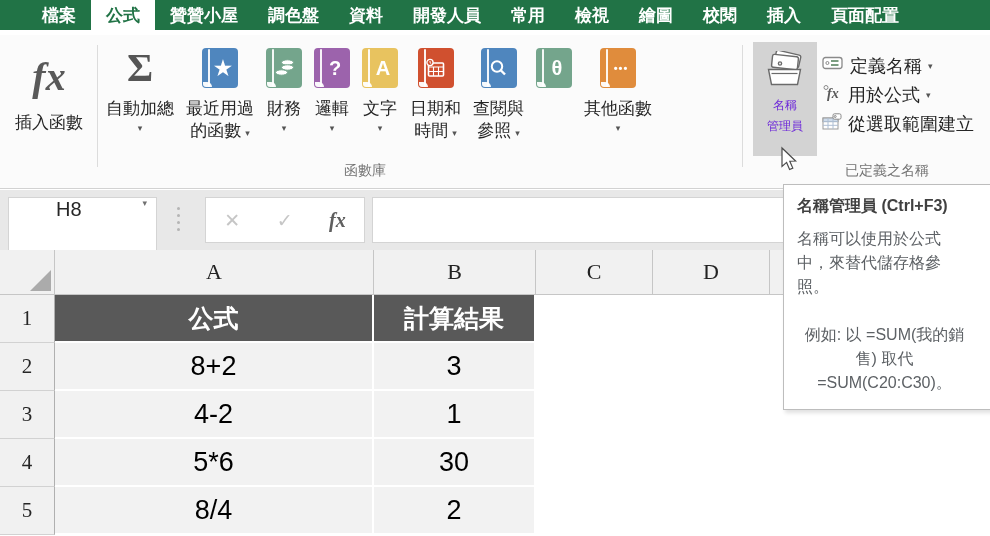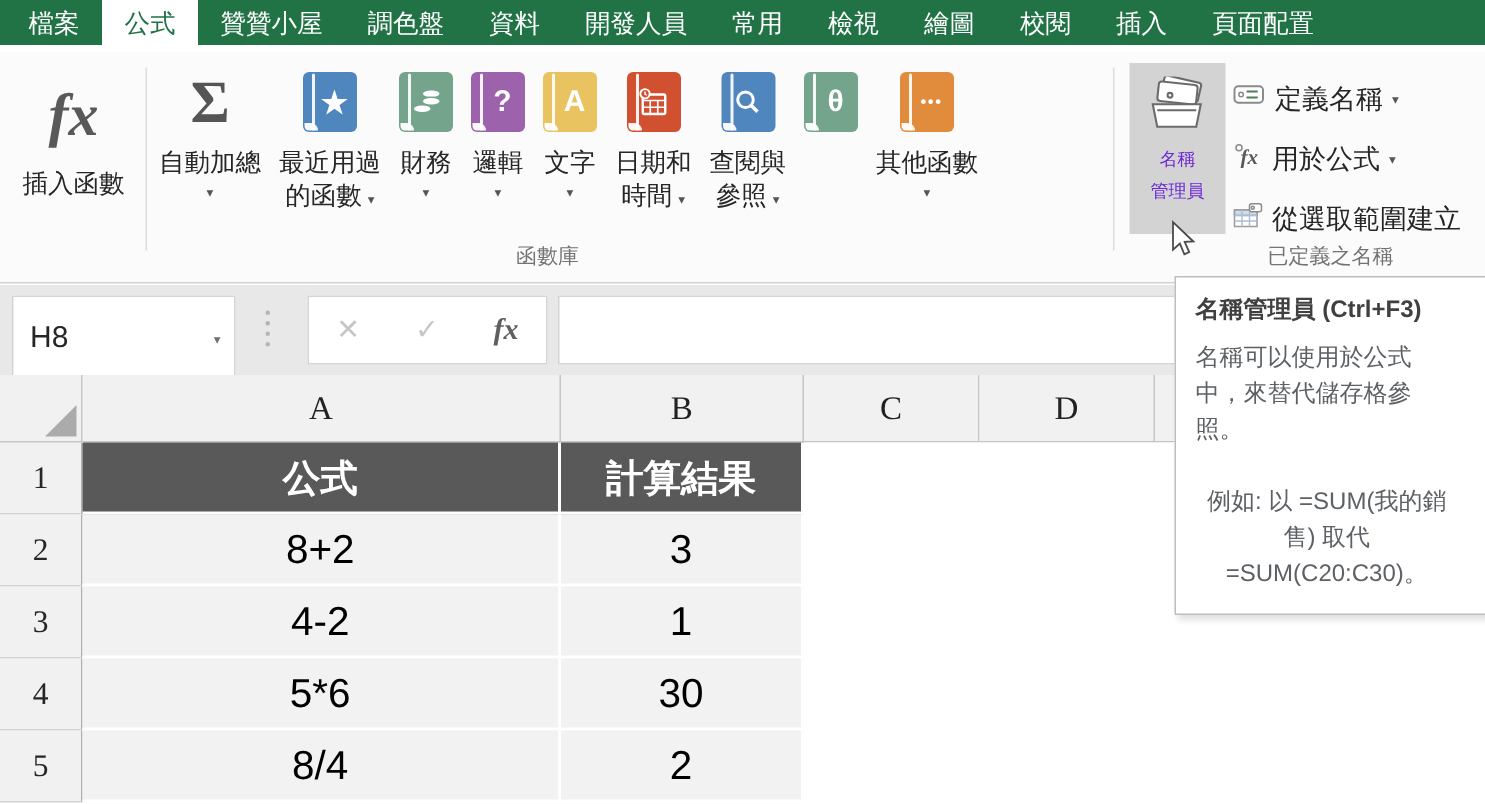--- a/index.html
+++ b/index.html
@@ -1,21 +1,21 @@
 <!DOCTYPE html>
 <html><head>
 <meta charset="utf-8">
 <style>
   html,body{margin:0;padding:0;background:#fff;}
   .screen{position:relative;width:990px;height:536px;overflow:hidden;background:#fff;
           font-family:"Liberation Sans",sans-serif;-webkit-font-smoothing:antialiased;}
 
   
   .tabbar{position:absolute;top:0;left:0;right:0;height:30px;background:#217346;
-          display:flex;align-items:stretch;padding-left:4px;overflow:hidden;}
+          display:flex;align-items:stretch;padding-left:27px;overflow:hidden;font-weight:bold;}
   .tab{color:#fff;font-size:17px;display:flex;align-items:center;padding:0 15px;white-space:nowrap;}
   .tab.active{background:#fff;color:#217346;}
 
   
   .ribbon{position:absolute;top:35px;left:0;right:0;height:154px;background:#fbfbfb;
           border-bottom:1px solid #d2d2d2;box-sizing:border-box;}
   .vdiv{position:absolute;top:10px;height:122px;width:1px;background:#dcdcdc;}
   .bigbtn{position:absolute;left:4px;top:8px;width:90px;height:122px;display:flex;
           flex-direction:column;align-items:center;}
   .fxglyph{font-family:"Liberation Serif",serif;font-style:italic;font-weight:bold;
@@ -37,31 +37,31 @@
   .liblabel{font-size:17px;color:#262626;text-align:center;line-height:22px;margin-top:5px;white-space:nowrap;}
   .arrow{font-size:9px;color:#555;line-height:10px;}
   .arrow.inline{margin-left:4px;}
   .arrow.below{margin-top:3px;}
 
   .nmbtn{position:absolute;left:753px;top:7px;width:64px;height:114px;background:#d3d3d3;
          display:flex;flex-direction:column;align-items:center;}
   .nmbtn .nm-line{font-size:12px;color:#6d28d9;line-height:21px;}
   .nm-icon{margin-top:9px;margin-bottom:4px;}
 
-  .dnitems{position:absolute;left:822px;top:18px;display:flex;flex-direction:column;gap:15px;}
+  .dnitems{position:absolute;left:822px;top:18px;display:flex;flex-direction:column;gap:4px;}
   .dnitem{display:flex;align-items:center;gap:6px;font-size:18px;color:#262626;white-space:nowrap;height:25px;}
 
   .grouplabel{position:absolute;top:127px;font-size:14px;color:#737373;}
   .gl-funclib{left:344px;}
   .gl-defined{left:845px;}
 
   
   .formularow{position:absolute;top:190px;left:0;right:0;height:60px;background:#e8e8e8;}
   .namebox{position:absolute;left:8px;top:7px;width:149px;height:57px;background:#fff;
-           border:1px solid #d4d4d4;box-sizing:border-box;display:flex;align-items:center;}
+           border:1px solid #d4d4d4;box-sizing:border-box;display:flex;align-items:flex-start;padding-left:36px;}
   .namebox .val{font-size:20px;color:#262626;margin-left:11px;flex:1;}
   .namebox .arrow{margin-right:9px;color:#707070;}
   .dots{position:absolute;left:177px;top:17px;display:flex;flex-direction:column;gap:4px;}
   .dots i{width:3px;height:3px;border-radius:50%;background:#b5b5b5;}
   .fbtns{position:absolute;left:205px;top:7px;width:160px;height:46px;background:#fff;
          border:1px solid #d4d4d4;box-sizing:border-box;display:flex;align-items:center;
          justify-content:space-around;}
   .fb-x,.fb-check{color:#c6c6c6;font-size:19px;}
   .fb-fx{font-family:"Liberation Serif",serif;font-style:italic;font-weight:bold;color:#5f5f5f;font-size:20px;}
   .finput{position:absolute;left:372px;top:7px;right:0;height:46px;background:#fff;

